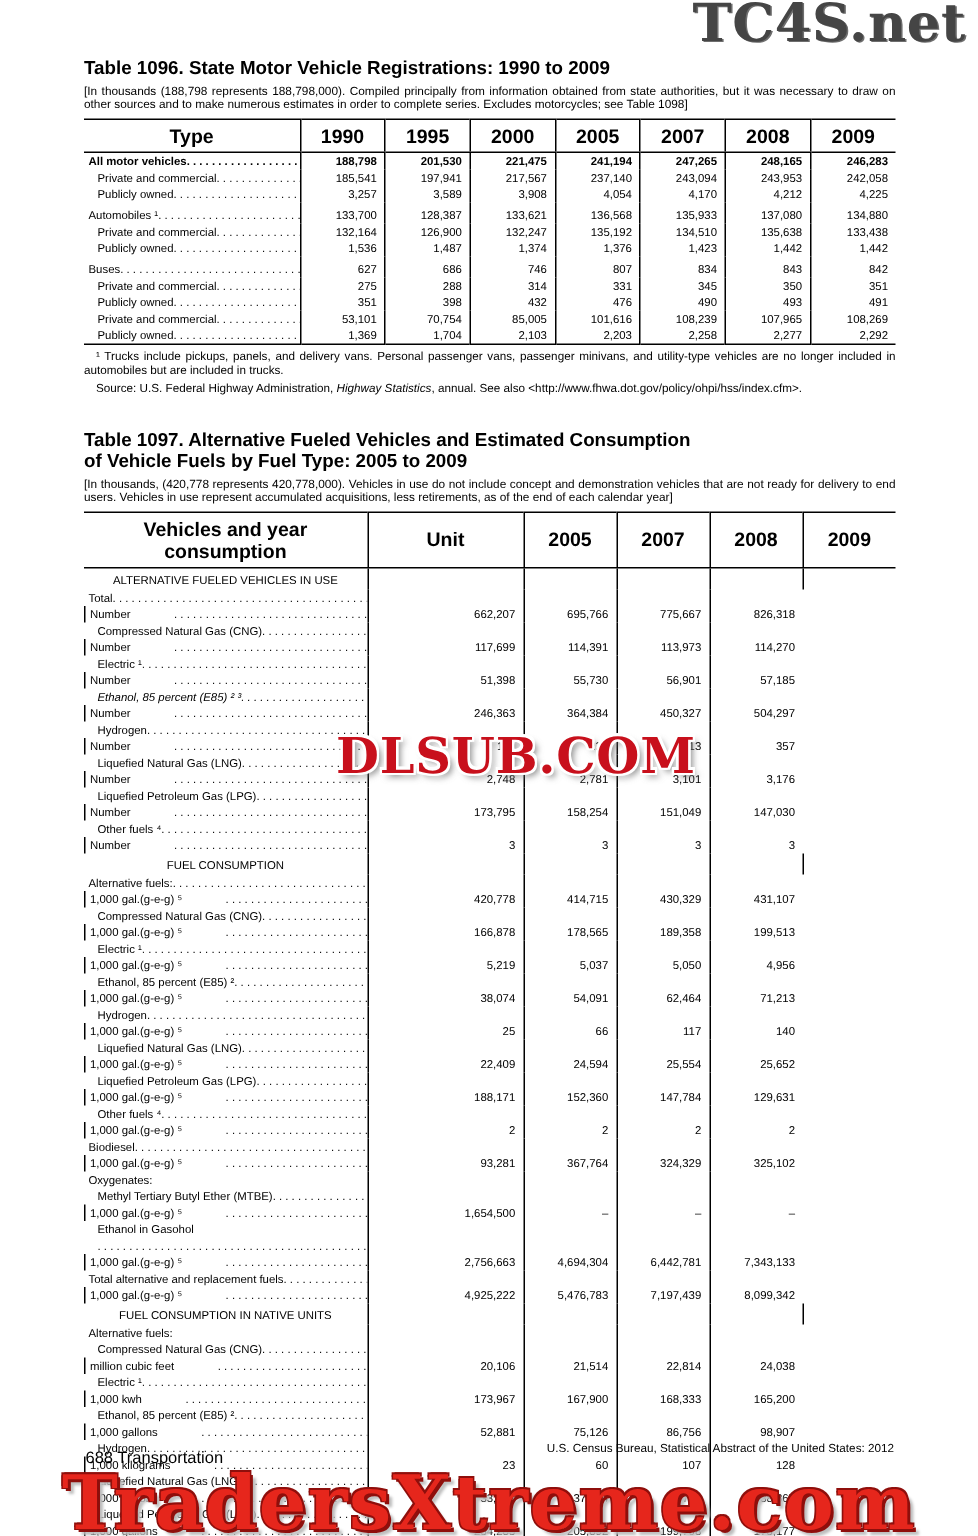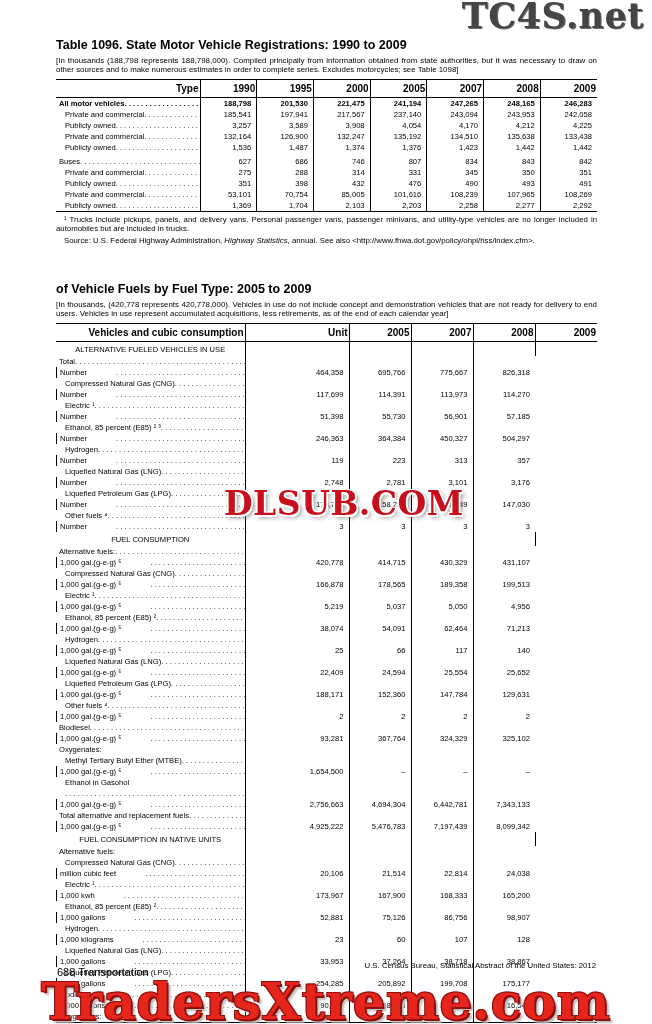--- a/index.html
+++ b/index.html
@@ -6,21 +6,21 @@
   .page{position:relative;width:652px;height:1024px;background:#fff;overflow:hidden;
         font-family:"Liberation Sans","DejaVu Sans",sans-serif;color:#111;}
   .content{position:absolute;left:56px;top:38px;width:541px;}
 
   .t-title{font-size:12.5px;line-height:14.5px;font-weight:bold;margin:0 0 3px 0;color:#000;}
   .t-title.second{margin-top:22px;}
   .headnote{font-size:7.9px;line-height:9.6px;text-align:justify;margin:0 0 4px 0;color:#000;}
 
   table.t{width:100%;border-collapse:collapse;table-layout:fixed;
           border-top:1.5px solid #000;border-bottom:1.5px solid #000;margin:0;}
-  table.t th{font-size:10px;font-weight:bold;text-align:right;vertical-align:middle;
+  table.t th{font-size:13px;font-weight:bold;text-align:center;vertical-align:middle;
              border-bottom:1px solid #000;padding:3px 1px;color:#000;}
   table.t td{font-size:7.6px;line-height:11px;padding:0;color:#000;vertical-align:bottom;overflow:hidden;}
   table.t tr td + td{border-left:1px solid #000;}
   table.t tr th + th{border-left:1px solid #000;}
   table.t td.stub{display:flex;align-items:baseline;}
   table.t td.stub .lbl{white-space:nowrap;}
   table.t td.unit{display:flex;align-items:baseline;padding-left:3px;gap:29px;}
   table.t td.unit .lbl{white-space:nowrap;}
   .dots{flex:1;overflow:hidden;white-space:nowrap;}
   .dots::after{content:" . . . . . . . . . . . . . . . . . . . . . . . . . . . . . . . . . . . . . . . . . . . . . . . . . . . . . . . . . . . .";}
@@ -116,20 +116,33 @@
               <span class="dots"></span>
             </td>
             <td class="val">3,257</td>
             <td class="val">3,589</td>
             <td class="val">3,908</td>
             <td class="val">4,054</td>
             <td class="val">4,170</td>
             <td class="val">4,212</td>
             <td class="val">4,225</td>
           </tr>
+          <tr class="gap">
+            <td class="stub" style="padding-left: 3px;">
+              <span class="lbl">Automobiles ¹</span>
+              <span class="dots"></span>
+            </td>
+            <td class="val">133,700</td>
+            <td class="val">128,387</td>
+            <td class="val">133,621</td>
+            <td class="val">136,568</td>
+            <td class="val">135,933</td>
+            <td class="val">137,080</td>
+            <td class="val">134,880</td>
+          </tr>
           <tr>
             <td class="stub" style="padding-left: 9px;">
               <span class="lbl">Private and commercial</span>
               <span class="dots"></span>
             </td>
             <td class="val">132,164</td>
             <td class="val">126,900</td>
             <td class="val">132,247</td>
             <td class="val">135,192</td>
             <td class="val">134,510</td>
@@ -213,35 +226,35 @@
             <td class="val">2,258</td>
             <td class="val">2,277</td>
             <td class="val">2,292</td>
           </tr>
         </tbody>
     </table>
 
     <p class="footnote">¹ Trucks include pickups, panels, and delivery vans. Personal passenger vans, passenger minivans, and utility-type vehicles are no longer included in automobiles but are included in trucks.</p>
     <p class="source"><span>Source: U.S. Federal Highway Administration, </span><i>Highway Statistics</i><span>, annual. See also &lt;http://www.fhwa.dot.gov/policy/ohpi/hss/index.cfm&gt;.</span></p>
 
-    <h1 class="t-title second"><br><span>of Vehicle Fuels by Fuel Type: 2005 to 2009</span></h1>
+    <h1 class="t-title second"><span>Table 1097. Alternative Fueled Vehicles and Estimated Consumption</span><br><span>of Vehicle Fuels by Fuel Type: 2005 to 2009</span></h1>
     <p class="headnote">[In thousands, (420,778 represents 420,778,000). Vehicles in use do not include concept and demonstration vehicles that are not ready for delivery to end users. Vehicles in use represent accumulated acquisitions, less retirements, as of the end of each calendar year]</p>
 
     <table class="t" id="t1097">
       <colgroup>
         <col style="width:189px">
         <col style="width:104px">
         <col>
           <col>
           <col>
           <col>
       </colgroup>
       <thead>
         <tr>
-            <th>Vehicles and cubic consumption</th>
+            <th>Vehicles and year consumption</th>
             <th>Unit</th>
             <th>2005</th>
             <th>2007</th>
             <th>2008</th>
             <th>2009</th>
           </tr>
       </thead>
       <tbody>
           <tr>
             <td class="section">ALTERNATIVE FUELED VEHICLES IN USE</td>
@@ -253,21 +266,21 @@
           </tr>
           <tr>
             <td class="stub" style="padding-left: 3px;">
               <span class="lbl">Total</span>
               <span class="dots"></span>
             </td>
             <td class="unit">
               <span class="lbl">Number</span>
               <span class="dots"></span>
             </td>
-            <td class="val">464,358</td>
+            <td class="val">662,207</td>
             <td class="val">695,766</td>
             <td class="val">775,667</td>
             <td class="val">826,318</td>
           </tr>
           <tr>
             <td class="stub" style="padding-left: 9px;">
               <span class="lbl">Compressed Natural Gas (CNG)</span>
               <span class="dots"></span>
             </td>
             <td class="unit">
@@ -287,21 +300,21 @@
             <td class="unit">
               <span class="lbl">Number</span>
               <span class="dots"></span>
             </td>
             <td class="val">51,398</td>
             <td class="val">55,730</td>
             <td class="val">56,901</td>
             <td class="val">57,185</td>
           </tr>
           <tr>
-            <td class="stub" style="padding-left: 9px;">
+            <td class="stub" style="padding-left: 9px; font-style: italic;">
               <span class="lbl">Ethanol, 85 percent (E85) ² ³</span>
               <span class="dots"></span>
             </td>
             <td class="unit">
               <span class="lbl">Number</span>
               <span class="dots"></span>
             </td>
             <td class="val">246,363</td>
             <td class="val">364,384</td>
             <td class="val">450,327</td>

